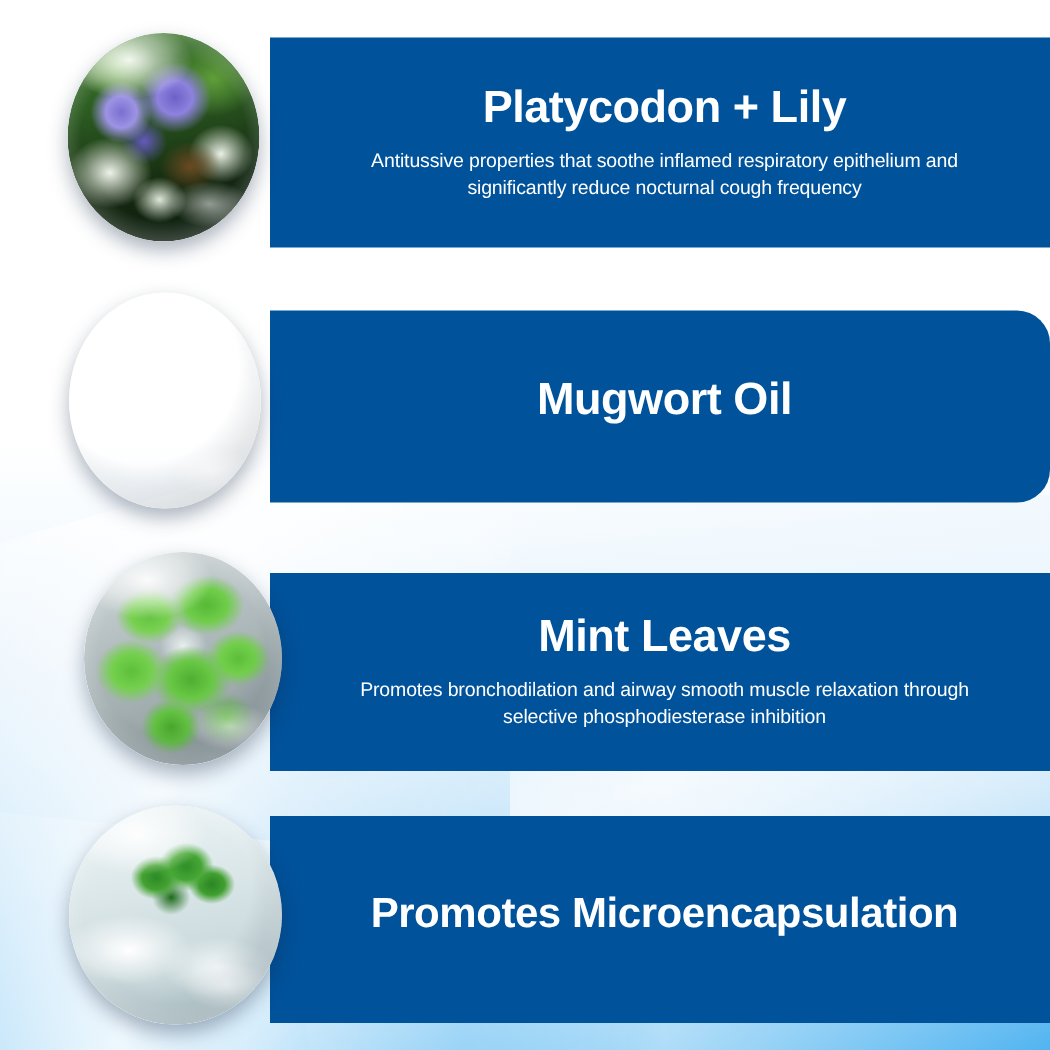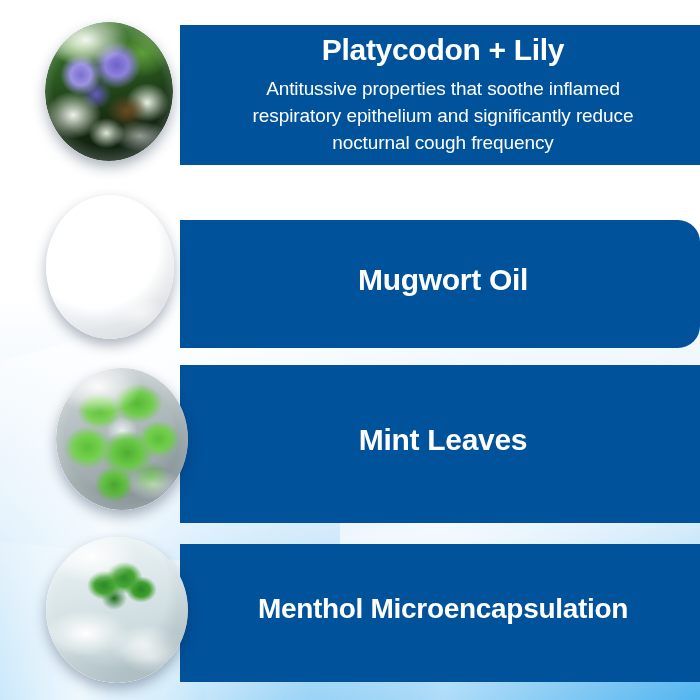--- a/index.html
+++ b/index.html
@@ -109,21 +109,21 @@
     font-size: 30px;
     font-weight: bold;
     letter-spacing: -0.3px;
     line-height: 1.12;
     margin-bottom: 9px;
     white-space: nowrap;
   }
   .title.sm { font-size: 28px; }
 
   .desc {
-    font-size: 19px;
+    font-size: 13px;
     line-height: 1.42;
     letter-spacing: -0.1px;
     max-width: 430px;
   }
   .desc.wide { max-width: 440px; }
 
   
   .sphere {
     position: absolute;
     border-radius: 50%;
@@ -223,48 +223,49 @@
       <div class="title">Platycodon + Lily</div>
       <div class="desc">Antitussive properties that soothe inflamed respiratory epithelium and significantly reduce nocturnal cough frequency</div>
     </div>
   </div>
   <div class="sphere" style="left:45px; top:22px; width:128px; height:139px;">
     <div class="photo ph-platy"></div>
     <div class="shade"></div>
     <div class="glass"></div>
   </div>
 
-  <div class="card" style="top:220px; height:128px;">
+  <div class="card" style="top:207px; height:128px;">
     <div class="bar round-r"></div>
     <div class="copy">
       <div class="title">Mugwort Oil</div>
     </div>
   </div>
   <div class="sphere" style="left:46px; top:195px; width:128px; height:144px;">
     <div class="photo ph-mug"></div>
     <div class="shade"></div>
     <div class="glass"></div>
   </div>
 
-  <div class="card" style="top:365px; height:158px;text-decoration:underline;">
+  <div class="card" style="top:382px; height:132px;text-decoration:underline;">
     <div class="bar"></div>
     <div class="copy">
       <div class="title">Mint Leaves</div>
+      <div class="desc wide">Promotes bronchodilation and airway smooth muscle relaxation through selective phosphodiesterase inhibition</div>
     </div>
   </div>
   <div class="sphere" style="left:56px; top:368px; width:132px; height:142px;">
     <div class="photo ph-mint"></div>
     <div class="shade"></div>
     <div class="glass"></div>
   </div>
 
   <div class="card" style="top:544px; height:138px;">
     <div class="bar"></div>
     <div class="copy">
-      <div class="title sm">Menthol Microencapsulation</div>
+      <div class="title sm">Promotes Microencapsulation</div>
     </div>
   </div>
   <div class="sphere" style="left:46px; top:537px; width:142px; height:146px;">
     <div class="photo ph-menthol"></div>
     <div class="shade"></div>
     <div class="glass"></div>
   </div>
 
 </div>
 

